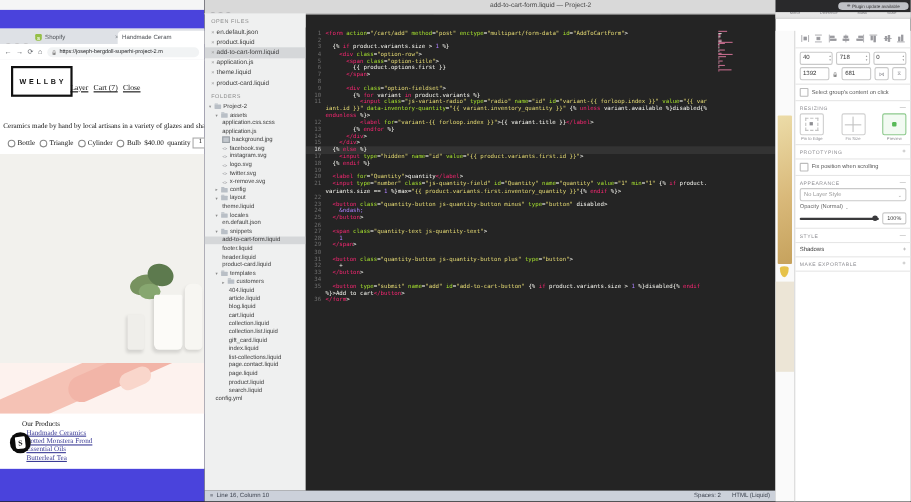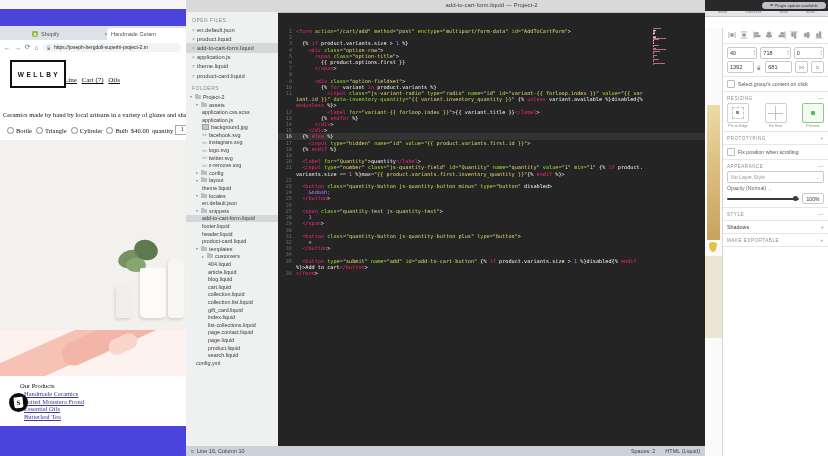--- a/index.html
+++ b/index.html
@@ -149,23 +149,23 @@
       <span class="nav-ic">⌂</span>
       <div id="addressbar">
         <span class="lock">🔒</span>
         <span class="url">https://joseph-bergdoll-superhi-project-2.m</span>
       </div>
     </div>
 
     <div id="page" class="abs">
       <div id="logo-box" class="abs">WELLBY</div>
       <div id="nav-links" class="abs">
-        <span>Line</span>
+        <span>Layer</span>
         <span>Cart (7)</span>
-        <span>Oils</span>
+        <span>Close</span>
       </div>
       <div id="page-desc" class="abs">Ceramics made by hand by local artisans in a variety of glazes and sha</div>
       <div id="option-row" class="abs">
         <span class="radio"></span>
           <span>Bottle</span>
         <span class="radio"></span>
           <span>Triangle</span>
         <span class="radio"></span>
           <span>Cylinder</span>
         <span class="radio"></span>

